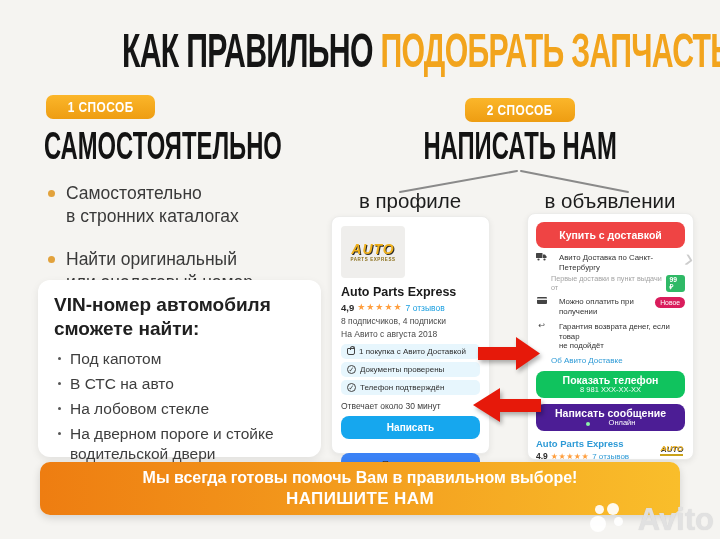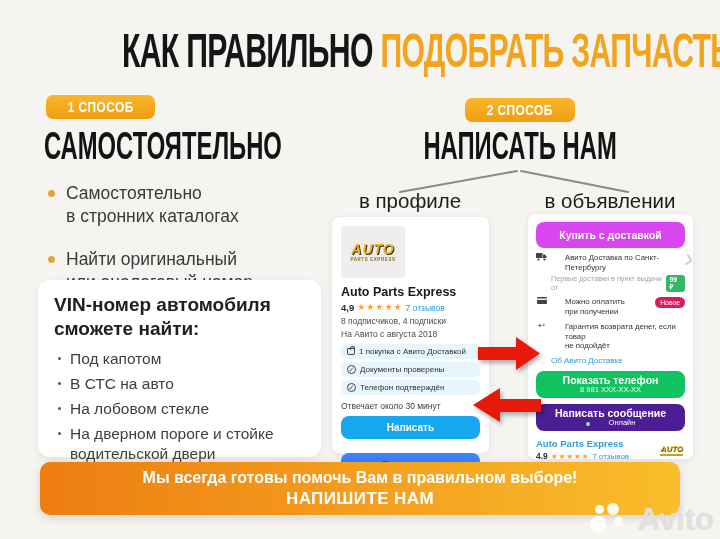--- a/index.html
+++ b/index.html
@@ -74,22 +74,22 @@
     border:1px solid #444; border-bottom:none; border-radius:3px 3px 0 0; }
   .ico-check { width:9px; height:9px; border:1px solid #444; border-radius:50%; position:relative;
     flex:none; font-size:7px; line-height:8px; text-align:center; color:#444; }
   .p-response { margin-top:6px; font-size:8.5px; color:#3c3c3c; }
   .btn { display:flex; flex-direction:column; align-items:center; justify-content:center;
     border-radius:8px; cursor:pointer; }
   .btn-write { margin-top:5px; height:23px; background:#16a7ee; color:#fff; font-size:10px; font-weight:bold; }
   .btn-sub { margin-top:14px; height:21px; background:#3b82f6; color:#3a3a3a; font-size:9.5px; }
 
   
-  .btn-buy { height:26px; background:#d946ef; color:#fff; font-size:10.5px; font-weight:bold; }
-  .l-row { display:flex; align-items:flex-start; gap:18px; margin-top:5px; font-size:7.8px; color:#333;
+  .btn-buy { height:26px; background:#ef4444; color:#fff; font-size:10.5px; font-weight:bold; }
+  .l-row { display:flex; align-items:flex-start; gap:12px; margin-top:5px; font-size:7.8px; color:#333;
     line-height:1.25; }
   .l-row .txt { white-space:pre-line; }
   .l-sub { display:flex; align-items:center; gap:3px; margin:2px 0 0 15px; font-size:7.2px; color:#a3a3a3; }
   .chip-price { background:#2fb966; color:#fff; font-size:6.8px; font-weight:bold; border-radius:3px;
     padding:1px 3px; line-height:1.1; }
   .pill-new { background:#d91d5c; color:#fff; font-size:6.8px; border-radius:7px; padding:1.5px 5px;
     line-height:1.1; margin-left:2px; }
   .l-ico { flex:none; width:11px; text-align:center; font-size:8px; color:#444; line-height:1.1; }
   .about-link { margin:5px 0 0 15px; font-size:8px; color:#2d9ad6; }
   .btn-phone { margin-top:6px; height:27px; background:#10c35e; color:#fff; }

